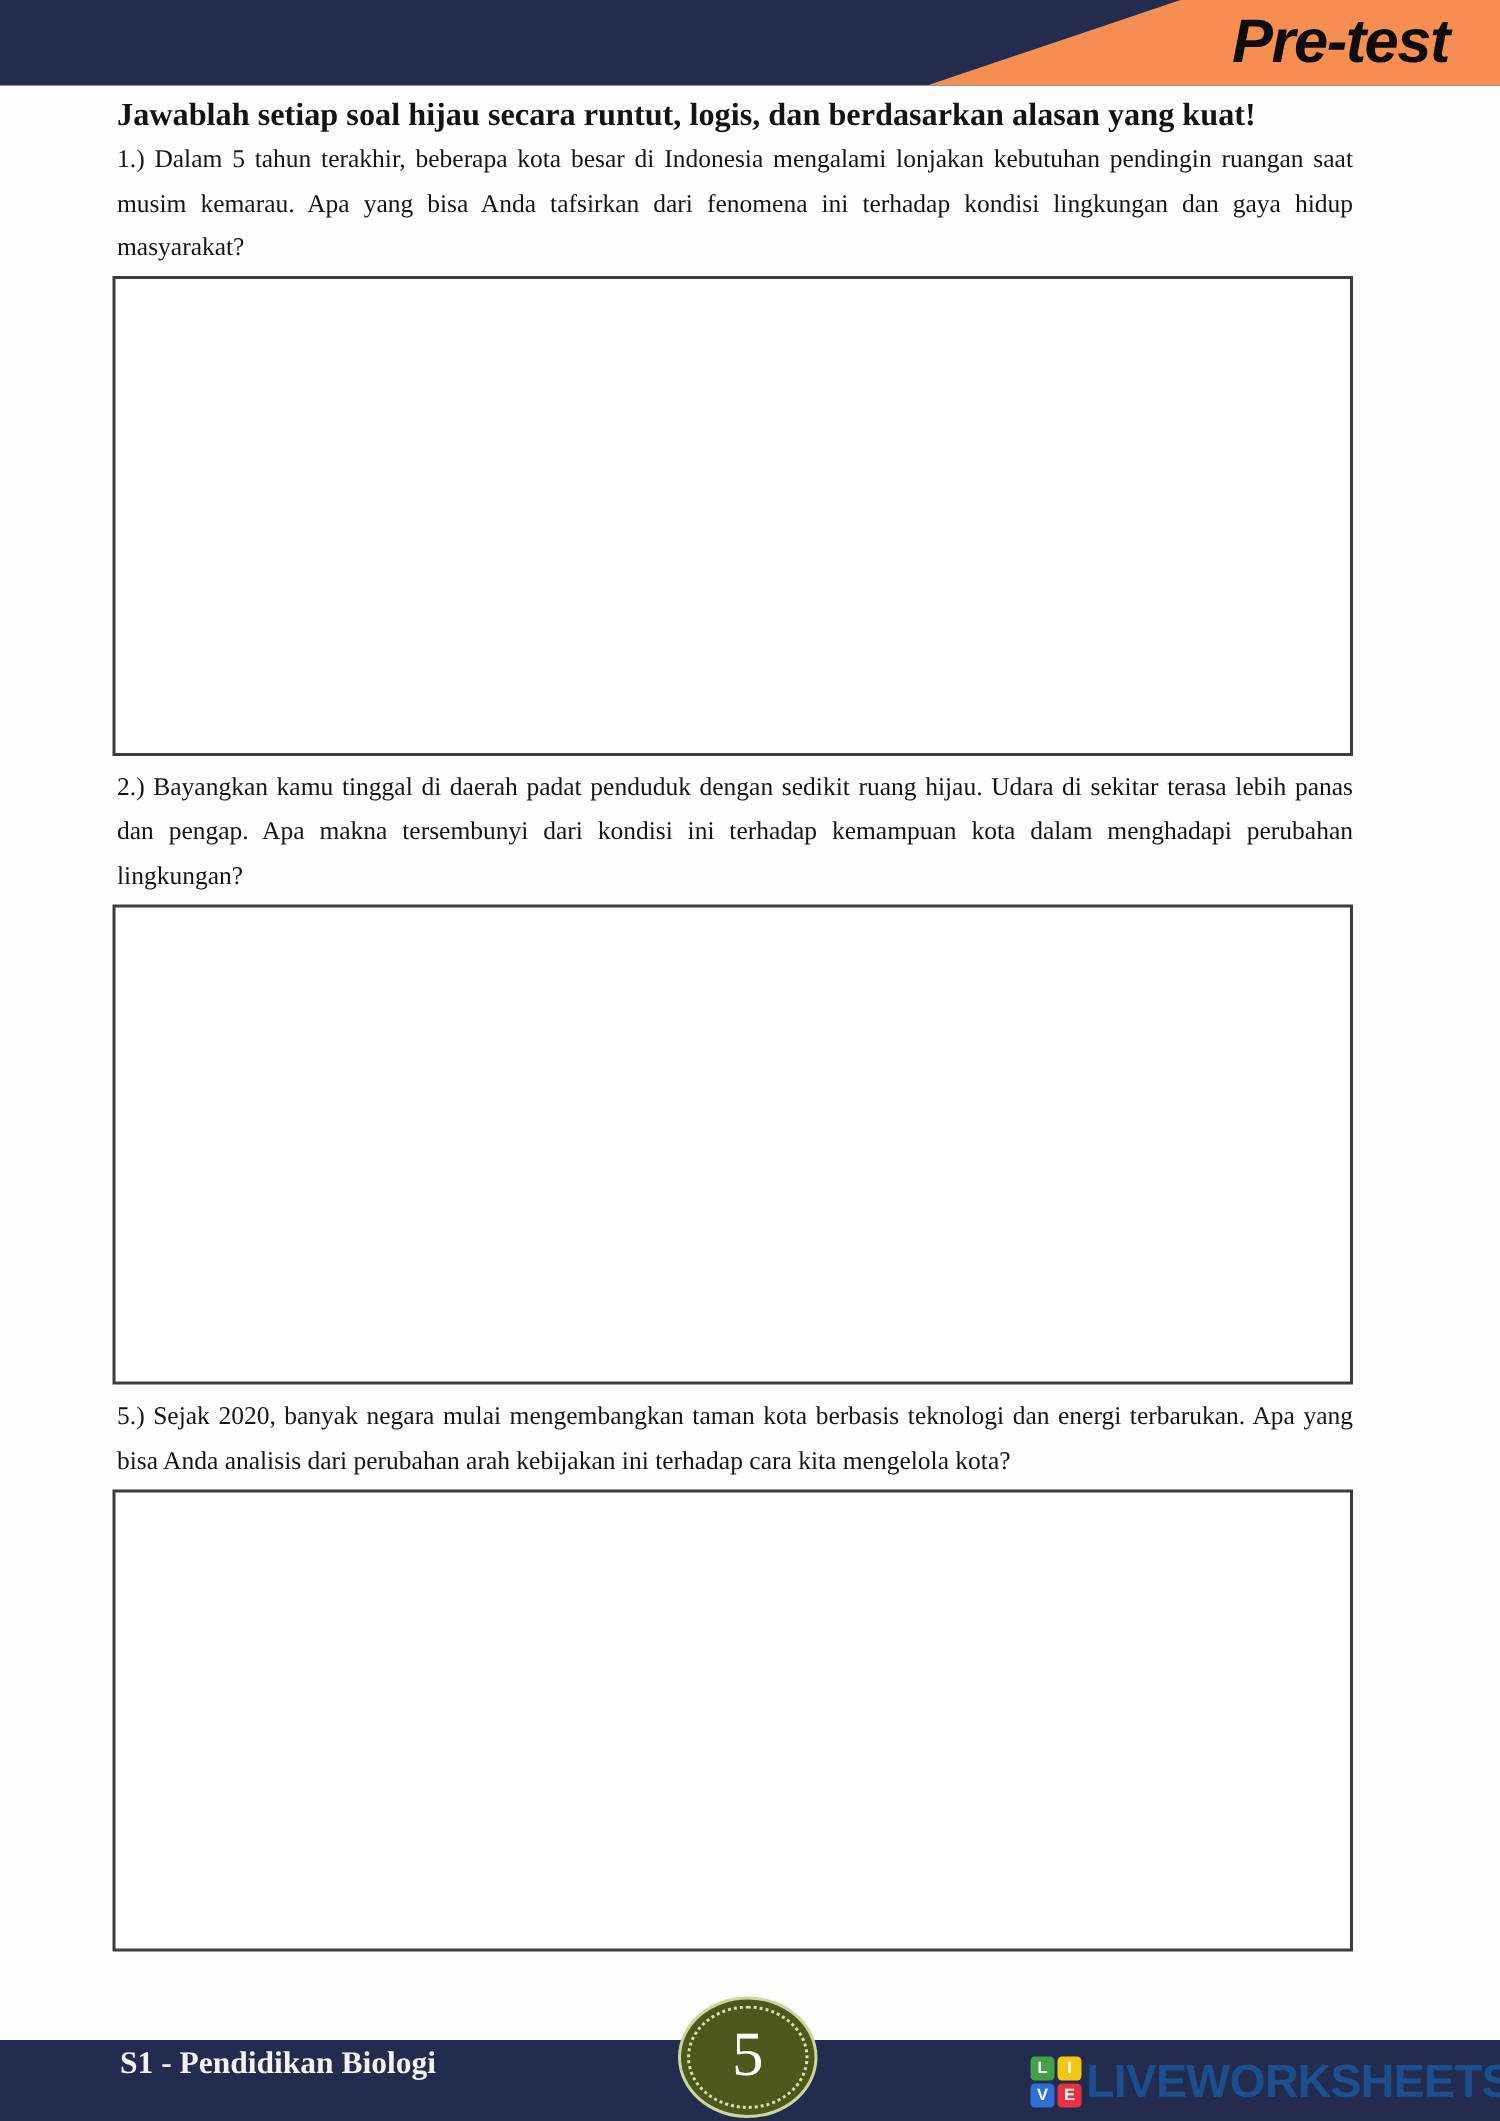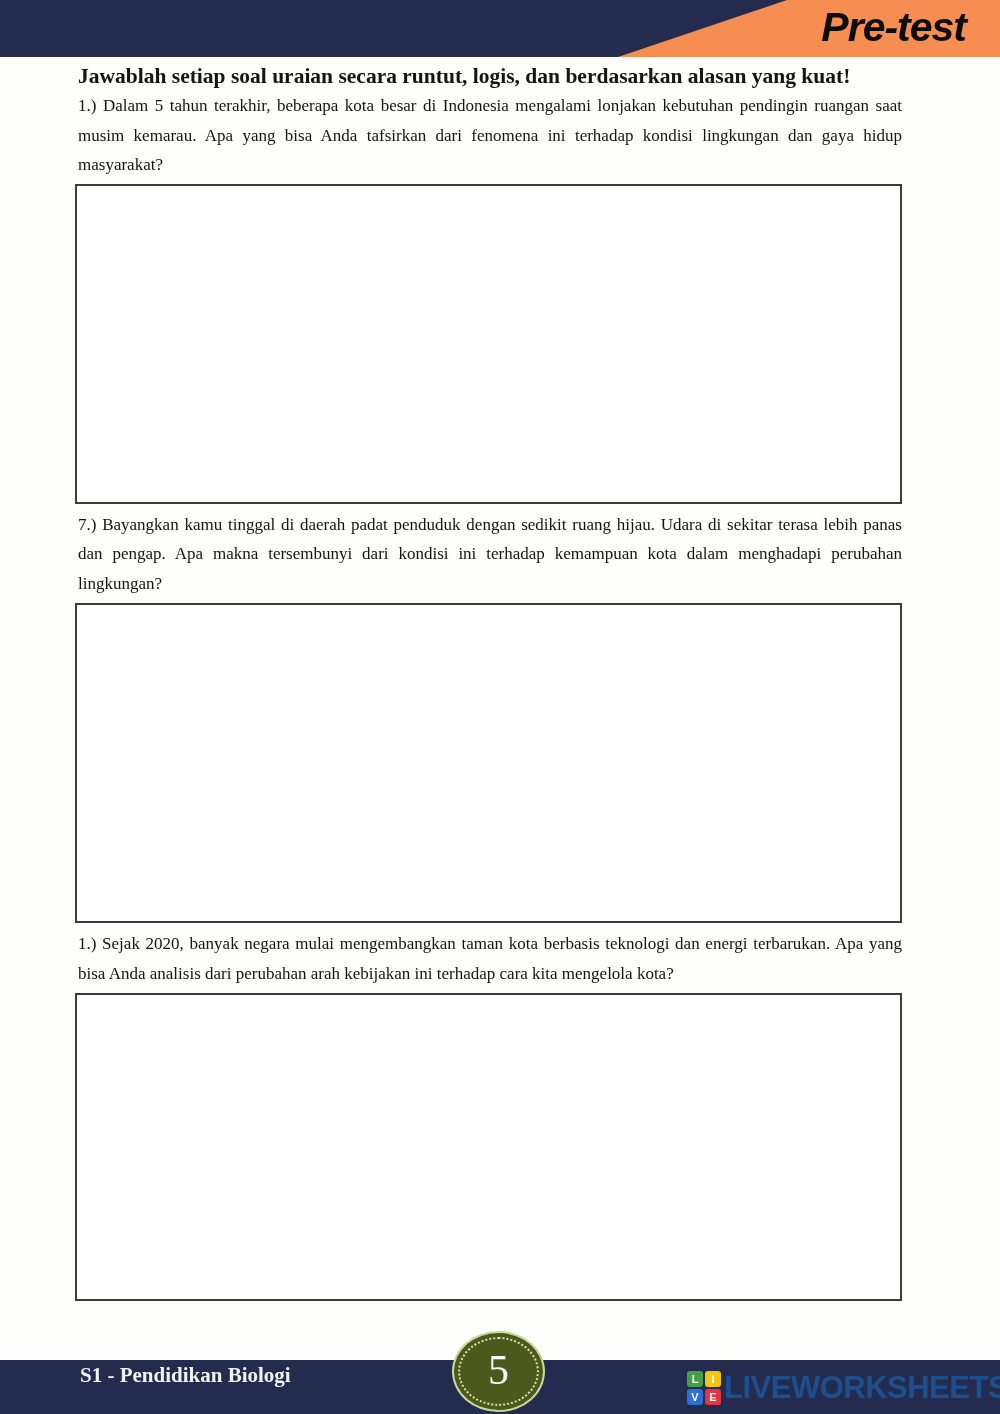--- a/index.html
+++ b/index.html
@@ -105,29 +105,29 @@
 </style>
 </head>
 <body>
 
 <div class="header">
   <div class="header-orange"></div>
   <div class="header-title">Pre-test</div>
 </div>
 
 <div class="content">
-  <p class="instruction">Jawablah setiap soal uraian secara runtut, logis, dan berdasarkan alasan yang kuat!</p>
+  <p class="instruction">Jawablah setiap soal hijau secara runtut, logis, dan berdasarkan alasan yang kuat!</p>
 
   <p class="question">1.) Dalam 5 tahun terakhir, beberapa kota besar di Indonesia mengalami lonjakan kebutuhan pendingin ruangan saat musim kemarau. Apa yang bisa Anda tafsirkan dari fenomena ini terhadap kondisi lingkungan dan gaya hidup masyarakat?</p>
   <div class="answer-box box-1"></div>
 
-  <p class="question">7.) Bayangkan kamu tinggal di daerah padat penduduk dengan sedikit ruang hijau. Udara di sekitar terasa lebih panas dan pengap. Apa makna tersembunyi dari kondisi ini terhadap kemampuan kota dalam menghadapi perubahan lingkungan?</p>
+  <p class="question">2.) Bayangkan kamu tinggal di daerah padat penduduk dengan sedikit ruang hijau. Udara di sekitar terasa lebih panas dan pengap. Apa makna tersembunyi dari kondisi ini terhadap kemampuan kota dalam menghadapi perubahan lingkungan?</p>
   <div class="answer-box box-2"></div>
 
-  <p class="question">1.) Sejak 2020, banyak negara mulai mengembangkan taman kota berbasis teknologi dan energi terbarukan. Apa yang bisa Anda analisis dari perubahan arah kebijakan ini terhadap cara kita mengelola kota?</p>
+  <p class="question">5.) Sejak 2020, banyak negara mulai mengembangkan taman kota berbasis teknologi dan energi terbarukan. Apa yang bisa Anda analisis dari perubahan arah kebijakan ini terhadap cara kita mengelola kota?</p>
   <div class="answer-box box-3"></div>
 </div>
 
 <div class="footer-bar"></div>
 
 <div class="footer-school">
   <div>S1 - Pendidikan Biologi</div>
 </div>
 
 <div class="page-badge">

